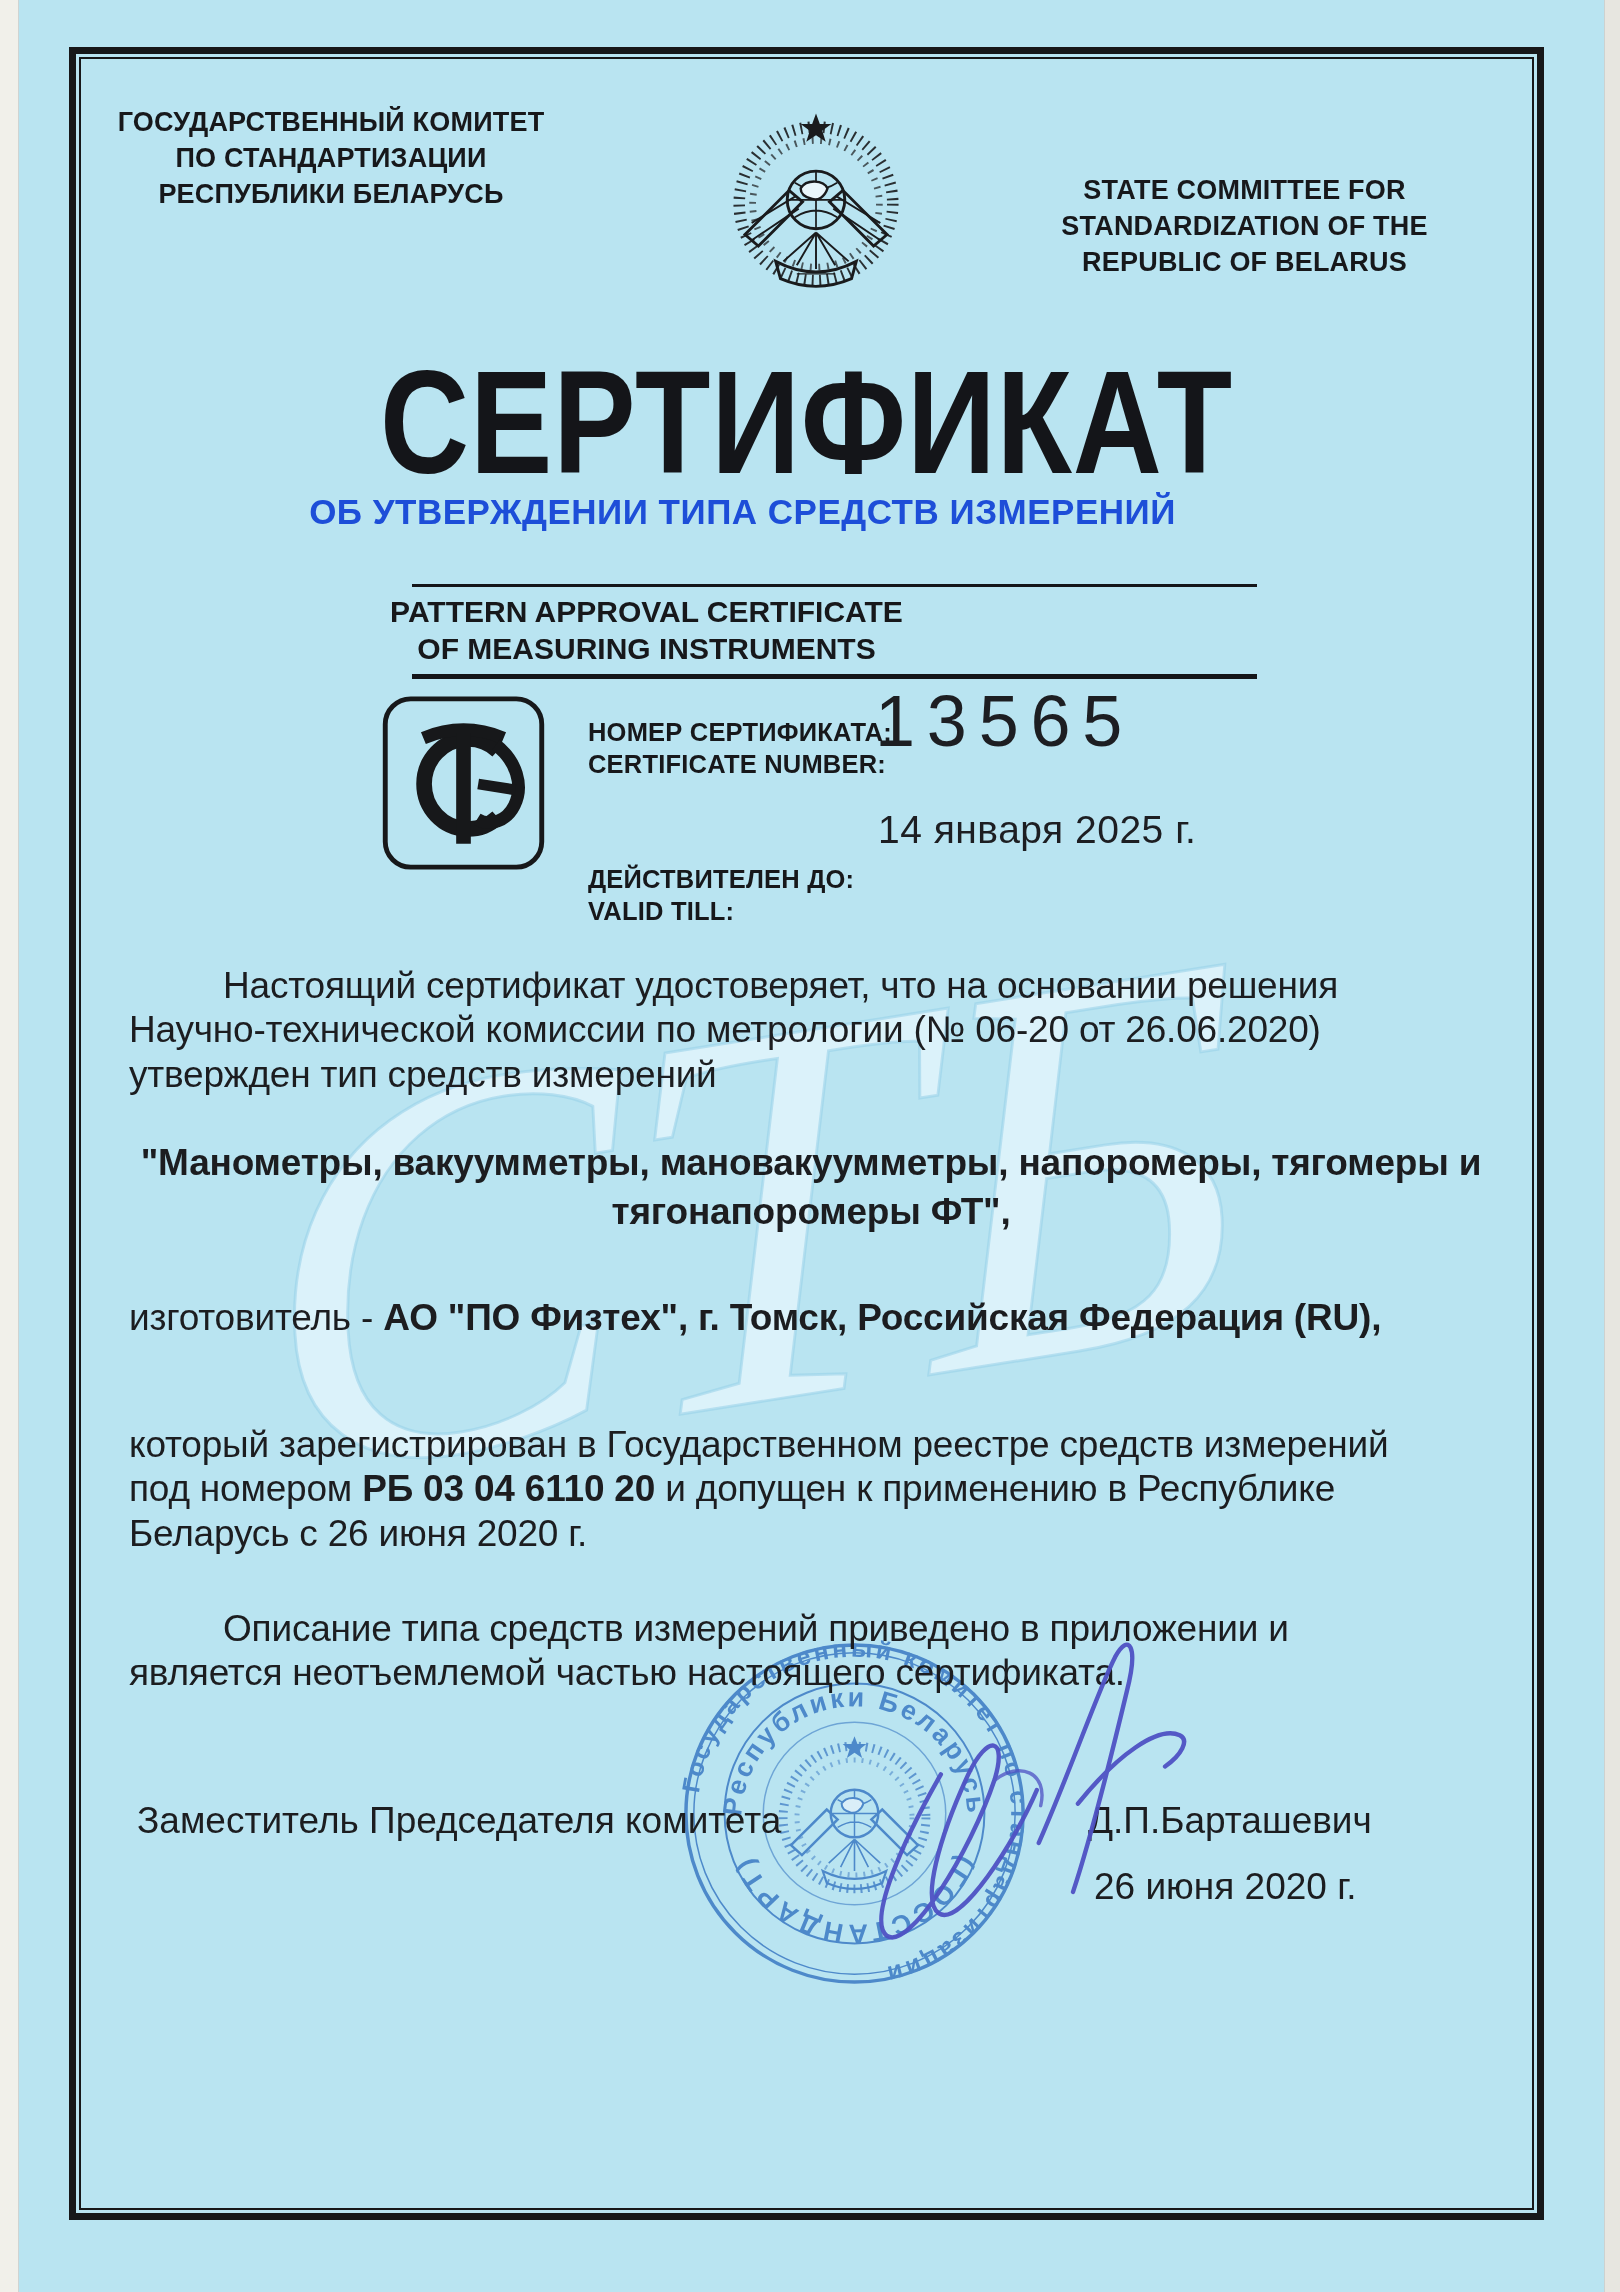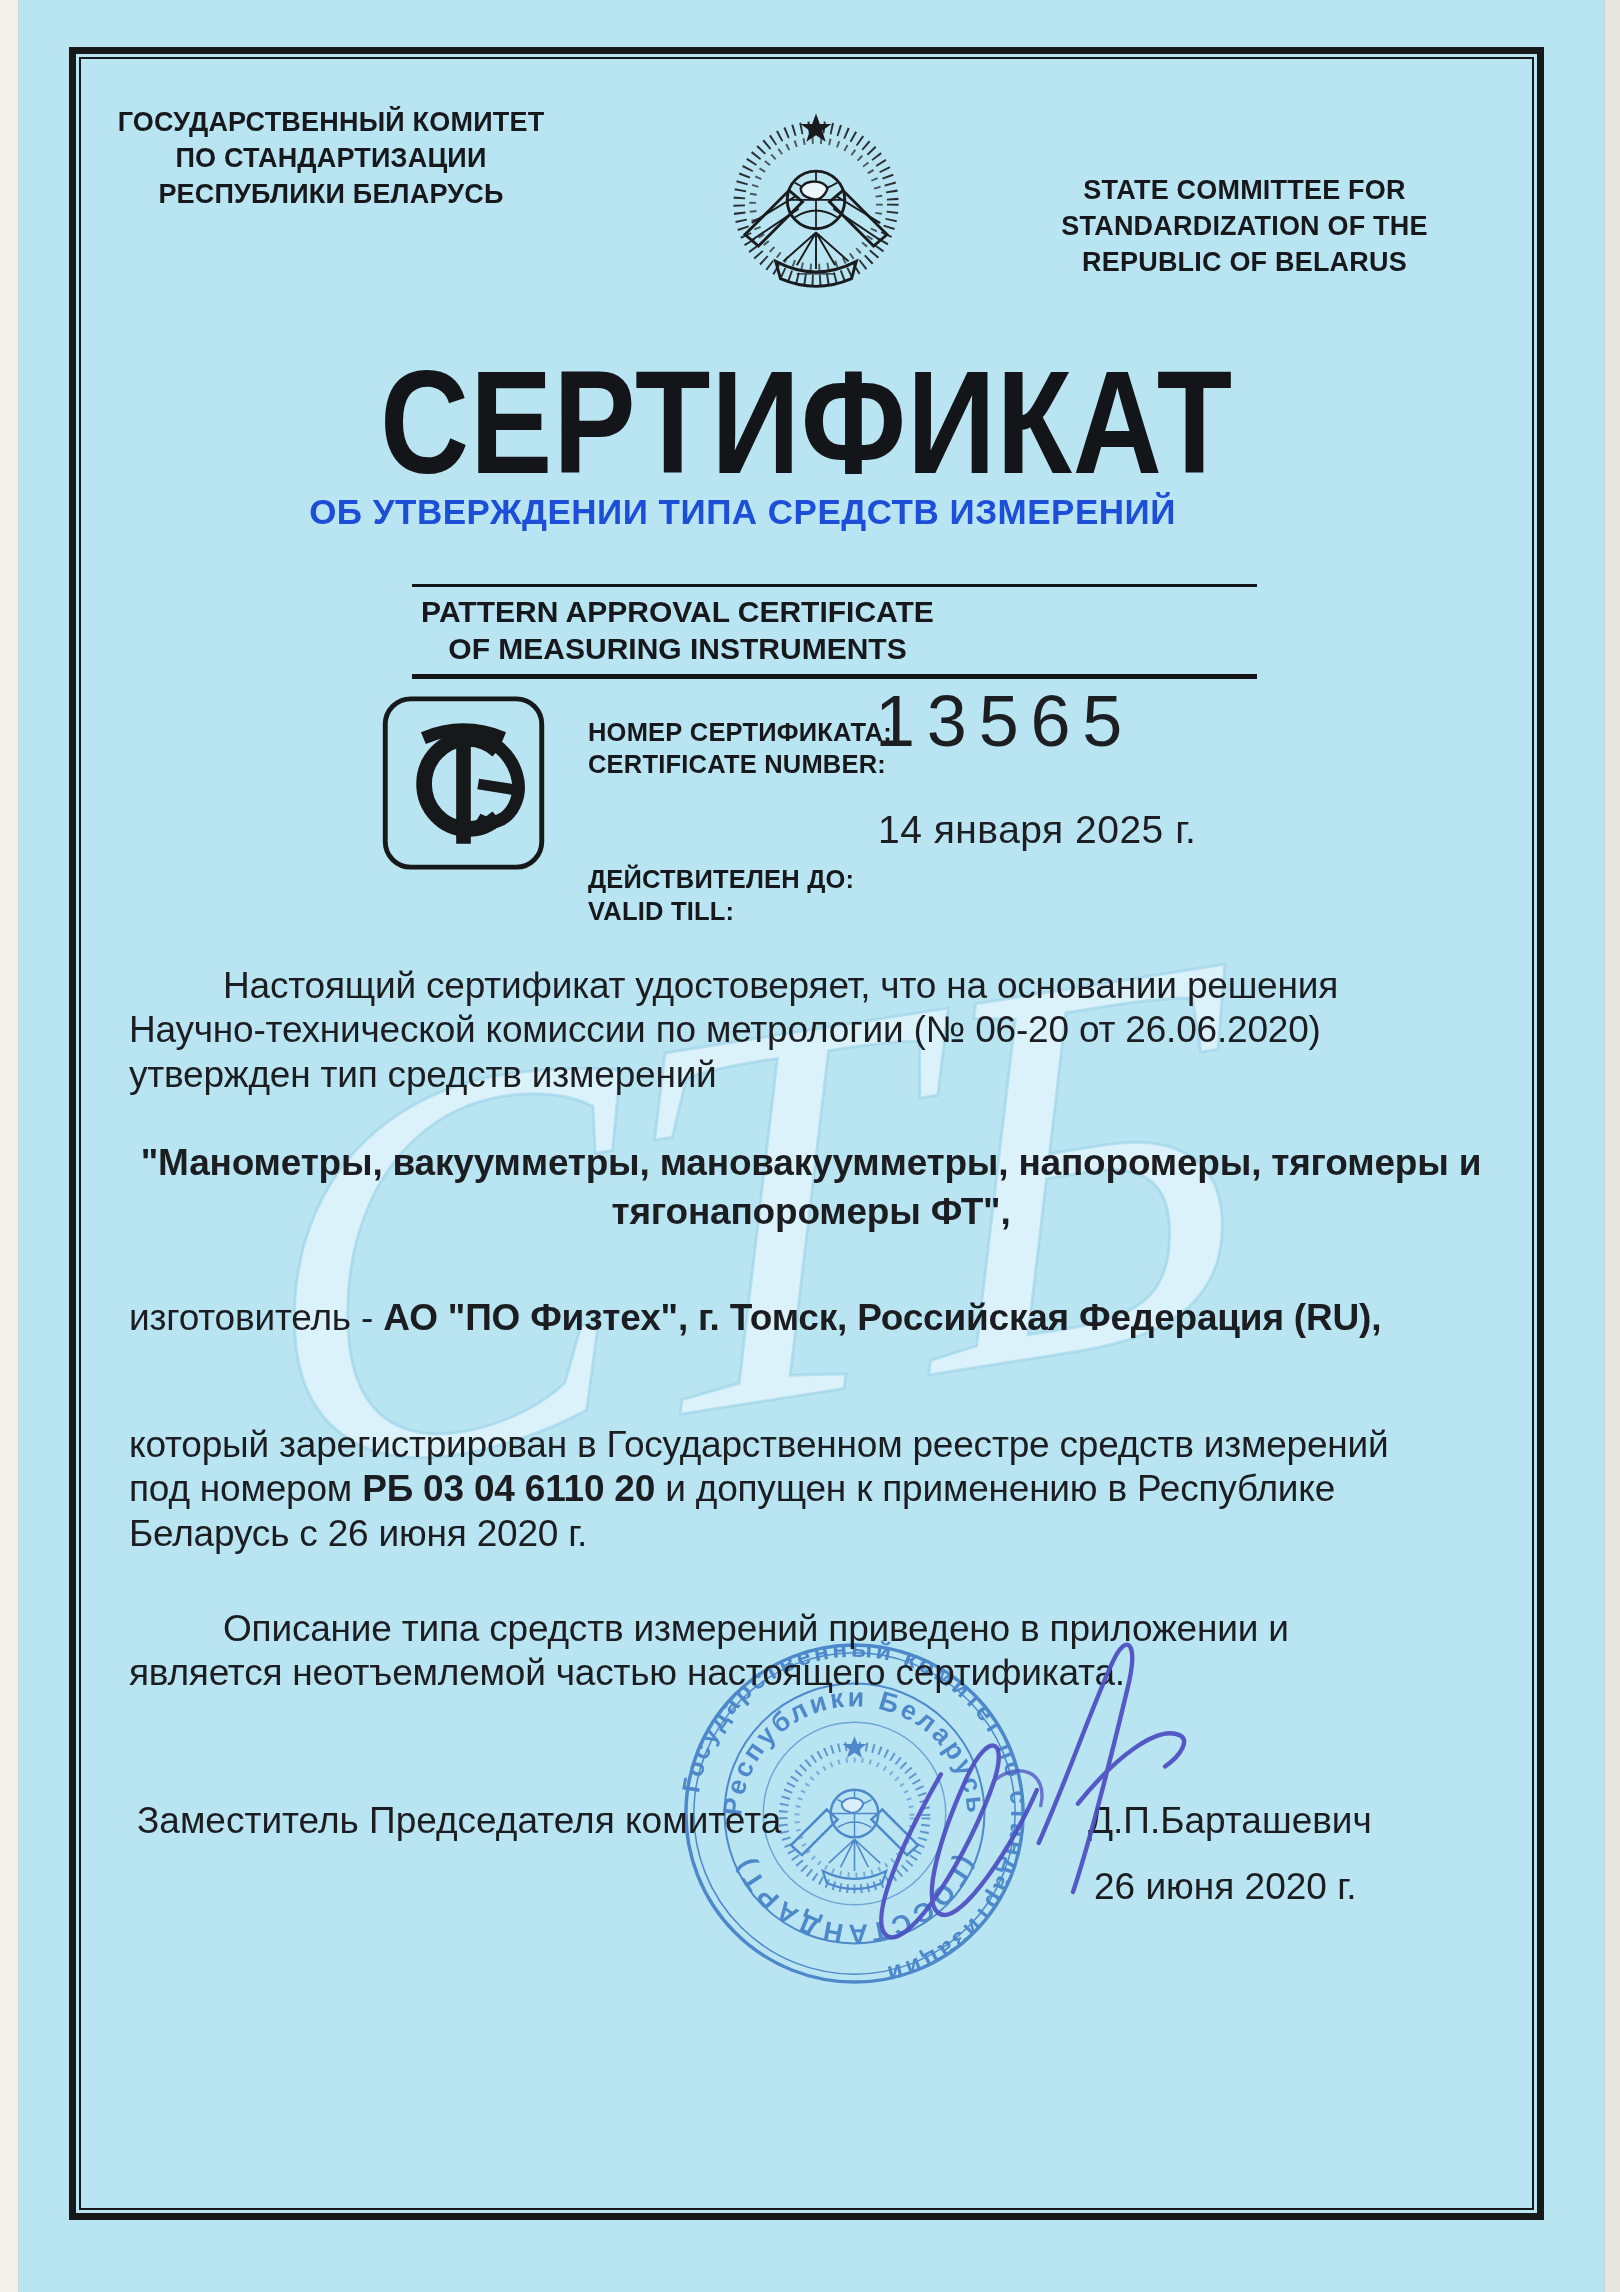--- a/index.html
+++ b/index.html
@@ -39,21 +39,21 @@
     letter-spacing:1px;z-index:3;
   }
   .subtitle-ru{
     left:69px;top:492px;width:1347px;text-align:center;
     font-size:35px;font-weight:bold;color:#1d4ed8;z-index:3;letter-spacing:0.5px;
   }
   .rule{left:412px;width:845px;background:#141519;z-index:3;}
   .rule.r1{top:584px;height:2.9px;}
   .rule.r2{top:674px;height:4.9px;}
   .subtitle-en{
-    left:83px;top:594px;width:1189px;text-align:center;
+    left:52px;top:594px;width:1189px;text-align:center;
     font-size:30px;font-weight:bold;line-height:1.22;color:#17181b;z-index:3;
   }
 
   
   .cert-label{
     font-size:25.5px;font-weight:bold;line-height:1.25;color:#17181b;
     letter-spacing:0.2px;z-index:3;
   }
   .cert-number{
     left:875px;top:680px;font-size:72px;font-weight:400;letter-spacing:11.8px;

